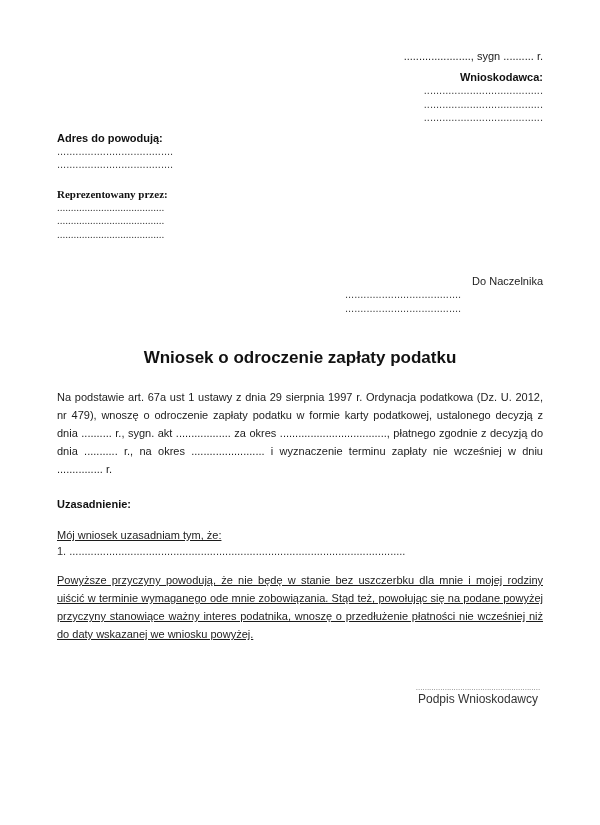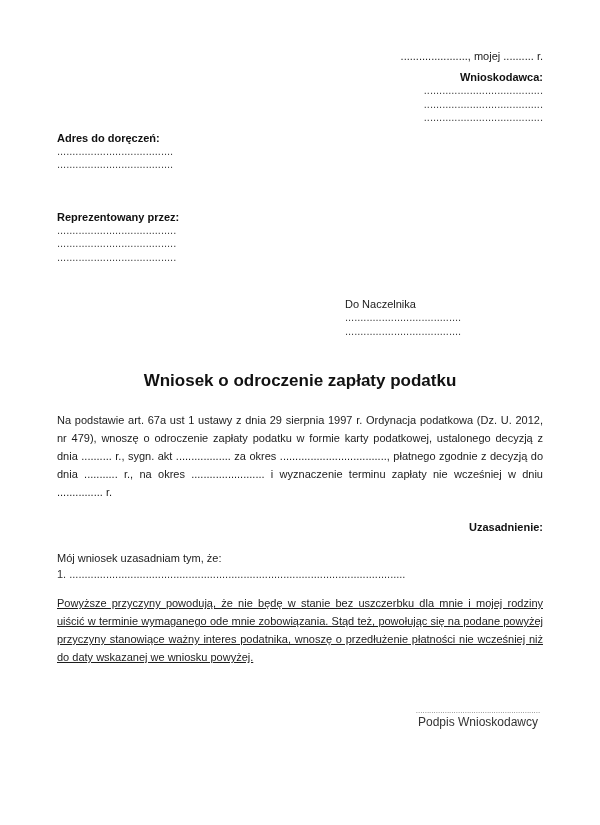--- a/index.html
+++ b/index.html
@@ -32,49 +32,50 @@
   }
   .dotline {
     line-height: 13.5px;
     height: 13.5px;
     color: #444;
     white-space: nowrap;
     overflow: hidden;
   }
   .applicant-block { margin-top: 7px; text-align: right; }
   .address-block { margin-top: 6px; }
-  .represented-block { margin-top: 38px; }
+  .represented-block { margin-top: 15px; font-family: Liberation Serif, serif; }
   .addressee-block {
     margin-top: 33px;
     margin-left: 288px;
   }
   .doc-title {
     margin-top: 35px;
     text-align: center;
     font-size: 17px;
     font-weight: bold;
     line-height: 16px;
     color: #111;
   }
   .para {
     text-align: justify;
     line-height: 18px;
     color: #1c1c1c;
   }
   .intro-para { margin-top: 22px; }
   .justification-heading {
     margin-top: 19px;
-    text-align: right;
+    text-align: left;
     font-weight: bold;
     line-height: 14px;
     color: #111;
   }
   .justification-intro {
     margin-top: 16px;
     line-height: 16px;
+    text-decoration: underline;
   }
   .justification-item {
     line-height: 16px;
     white-space: nowrap;
     overflow: hidden;
     color: #333;
   }
   .reasons-para { margin-top: 12px; text-decoration: underline; }
   .signature-block {
     margin-top: 40px;
@@ -99,44 +100,44 @@
     line-height: 16px;
     color: #333;
     white-space: nowrap;
   }
 </style>
 </head>
 <body>
 
 <div class="page">
 
-  <div class="date-line">......................, mojej .......... r.</div>
+  <div class="date-line">......................, sygn .......... r.</div>
 
   <div class="applicant-block">
     <div class="label">Wnioskodawca:</div>
     <div class="dotline">.......................................</div>
     <div class="dotline">.......................................</div>
     <div class="dotline">.......................................</div>
   </div>
 
   <div class="address-block">
-    <div class="label">Adres do doręczeń:</div>
+    <div class="label">Adres do powodują:</div>
     <div class="dotline">......................................</div>
     <div class="dotline">......................................</div>
   </div>
 
   <div class="represented-block">
     <div class="label">Reprezentowany przez:</div>
     <div class="dotline">.......................................</div>
     <div class="dotline">.......................................</div>
     <div class="dotline">.......................................</div>
   </div>
 
   <div class="addressee-block">
-    <div style="line-height:14px;">Do Naczelnika</div>
+    <div style="line-height:14px;text-align:right;">Do Naczelnika</div>
     <div class="dotline">......................................</div>
     <div class="dotline">......................................</div>
   </div>
 
   <div class="doc-title">Wniosek o odroczenie zapłaty podatku</div>
 
   <div class="para intro-para">Na podstawie art. 67a ust 1 ustawy z dnia 29 sierpnia 1997 r. Ordynacja podatkowa (Dz. U. 2012, nr 479), wnoszę o odroczenie zapłaty podatku w formie karty podatkowej, ustalonego decyzją z dnia .......... r., sygn. akt .................. za okres ..................................., płatnego zgodnie z decyzją do dnia ........... r., na okres ........................ i wyznaczenie terminu zapłaty nie wcześniej w dniu ............... r.</div>
 
   <div class="justification-heading">Uzasadnienie:</div>
 

